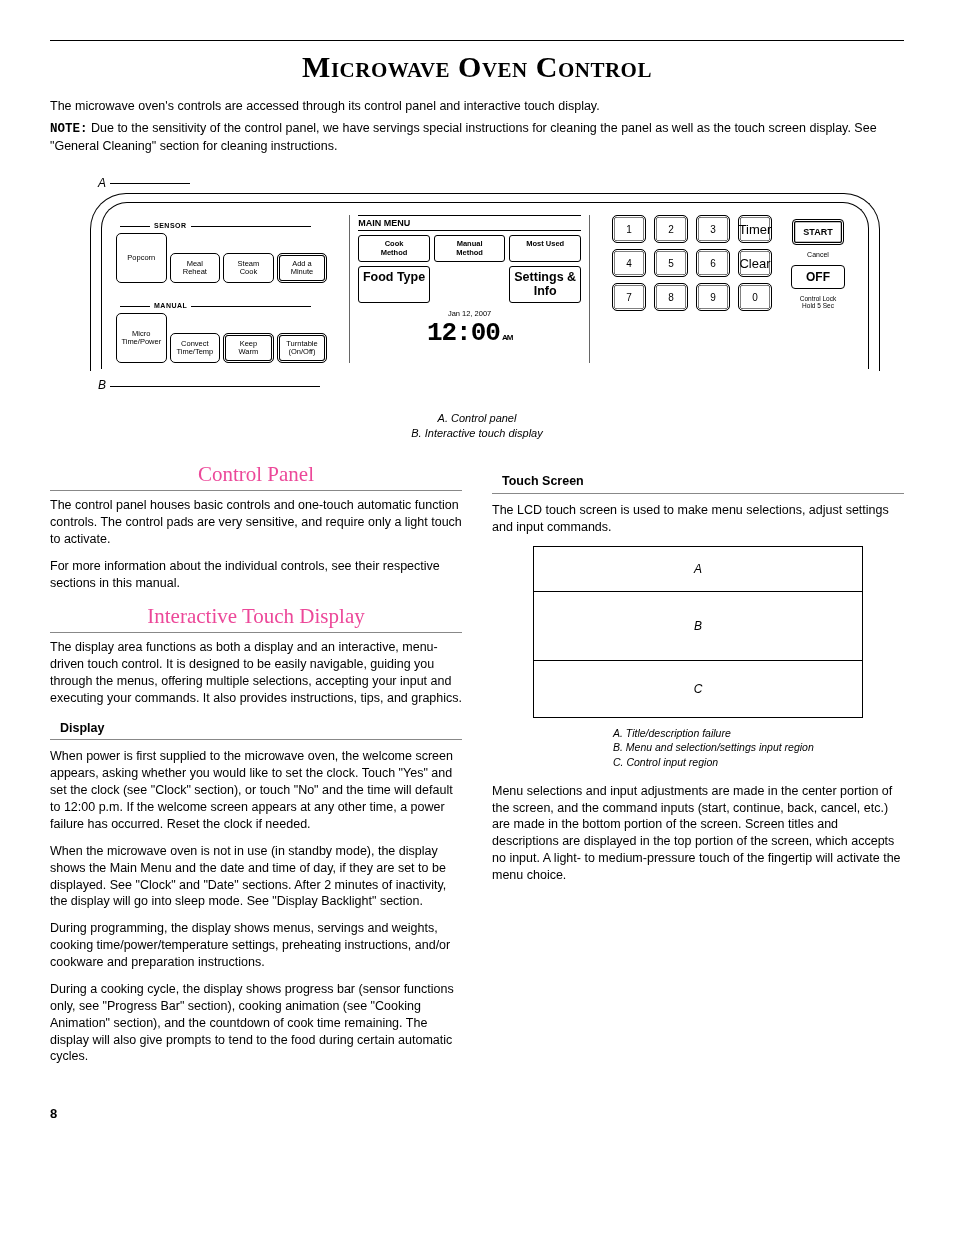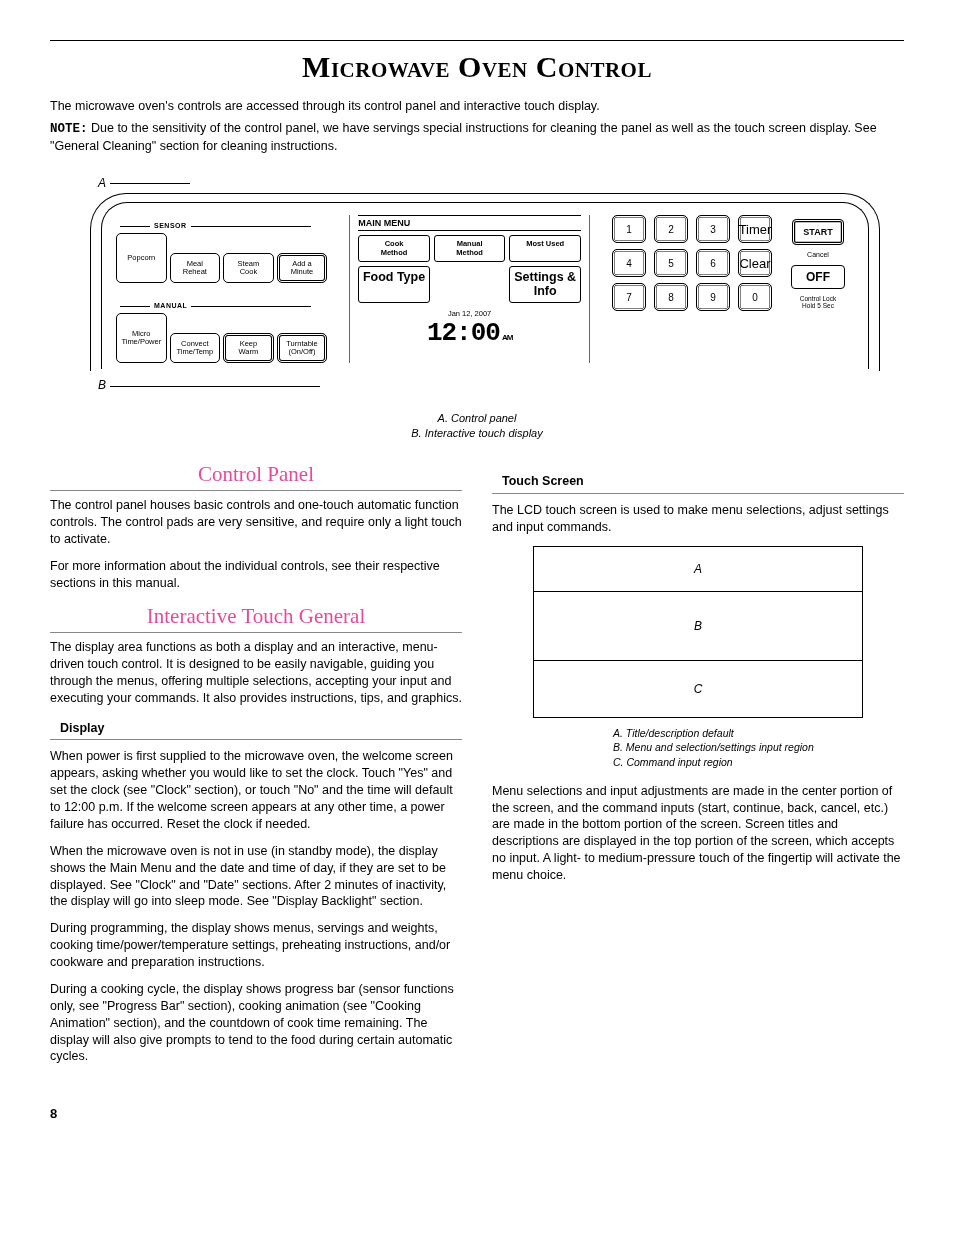--- a/index.html
+++ b/index.html
@@ -199,44 +199,44 @@
   <div>A. Control panel</div>
   <div>B. Interactive touch display</div>
 </div>
 
 <div class="columns">
   <div class="col">
     <h2>Control Panel</h2>
     <p>The control panel houses basic controls and one-touch automatic function controls. The control pads are very sensitive, and require only a light touch to activate.</p>
     <p>For more information about the individual controls, see their respective sections in this manual.</p>
 
-    <h2>Interactive Touch General</h2>
+    <h2>Interactive Touch Display</h2>
     <p>The display area functions as both a display and an interactive, menu-driven touch control. It is designed to be easily navigable, guiding you through the menus, offering multiple selections, accepting your input and executing your commands. It also provides instructions, tips, and graphics.</p>
 
     <h3>Display</h3>
     <p>When power is first supplied to the microwave oven, the welcome screen appears, asking whether you would like to set the clock. Touch "Yes" and set the clock (see "Clock" section), or touch "No" and the time will default to 12:00 p.m. If the welcome screen appears at any other time, a power failure has occurred. Reset the clock if needed.</p>
     <p>When the microwave oven is not in use (in standby mode), the display shows the Main Menu and the date and time of day, if they are set to be displayed. See "Clock" and "Date" sections. After 2 minutes of inactivity, the display will go into sleep mode. See "Display Backlight" section.</p>
     <p>During programming, the display shows menus, servings and weights, cooking time/power/temperature settings, preheating instructions, and/or cookware and preparation instructions.</p>
     <p>During a cooking cycle, the display shows progress bar (sensor functions only, see "Progress Bar" section), cooking animation (see "Cooking Animation" section), and the countdown of cook time remaining. The display will also give prompts to tend to the food during certain automatic cycles.</p>
   </div>
 
   <div class="col">
     <h3>Touch Screen</h3>
     <p>The LCD touch screen is used to make menu selections, adjust settings and input commands.</p>
 
     <div class="touch-fig">
       <div class="touch-box">
         <div class="touch-row">A</div>
         <div class="touch-row big">B</div>
         <div class="touch-row" style="padding:20px 0">C</div>
       </div>
       <div class="touch-cap">
-        <div>A. Title/description default</div>
+        <div>A. Title/description failure</div>
         <div>B. Menu and selection/settings input region</div>
-        <div>C. Command input region</div>
+        <div>C. Control input region</div>
       </div>
     </div>
 
     <p>Menu selections and input adjustments are made in the center portion of the screen, and the command inputs (start, continue, back, cancel, etc.) are made in the bottom portion of the screen. Screen titles and descriptions are displayed in the top portion of the screen, which accepts no input. A light- to medium-pressure touch of the fingertip will activate the menu choice.</p>
   </div>
 </div>
 
 <div class="pagenum">8</div>
 
 </body></html>

